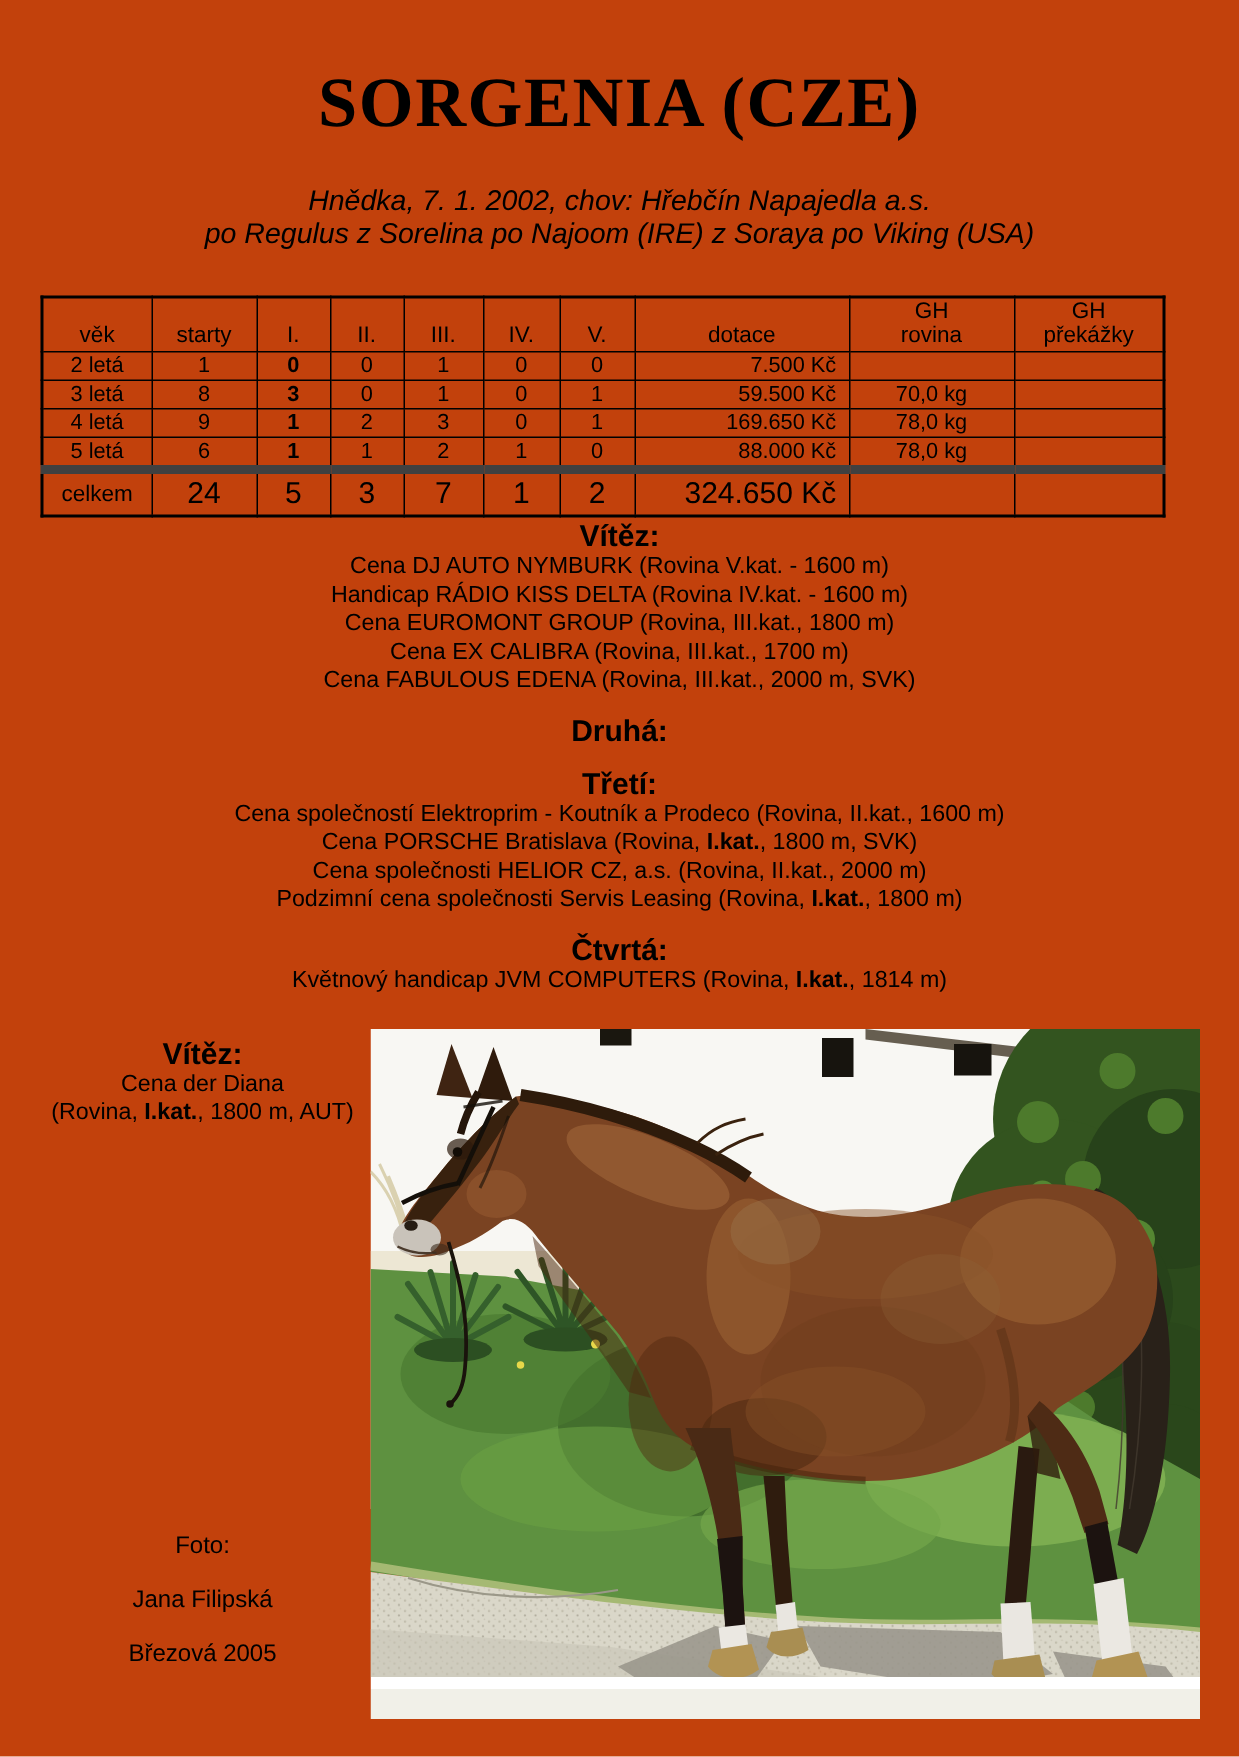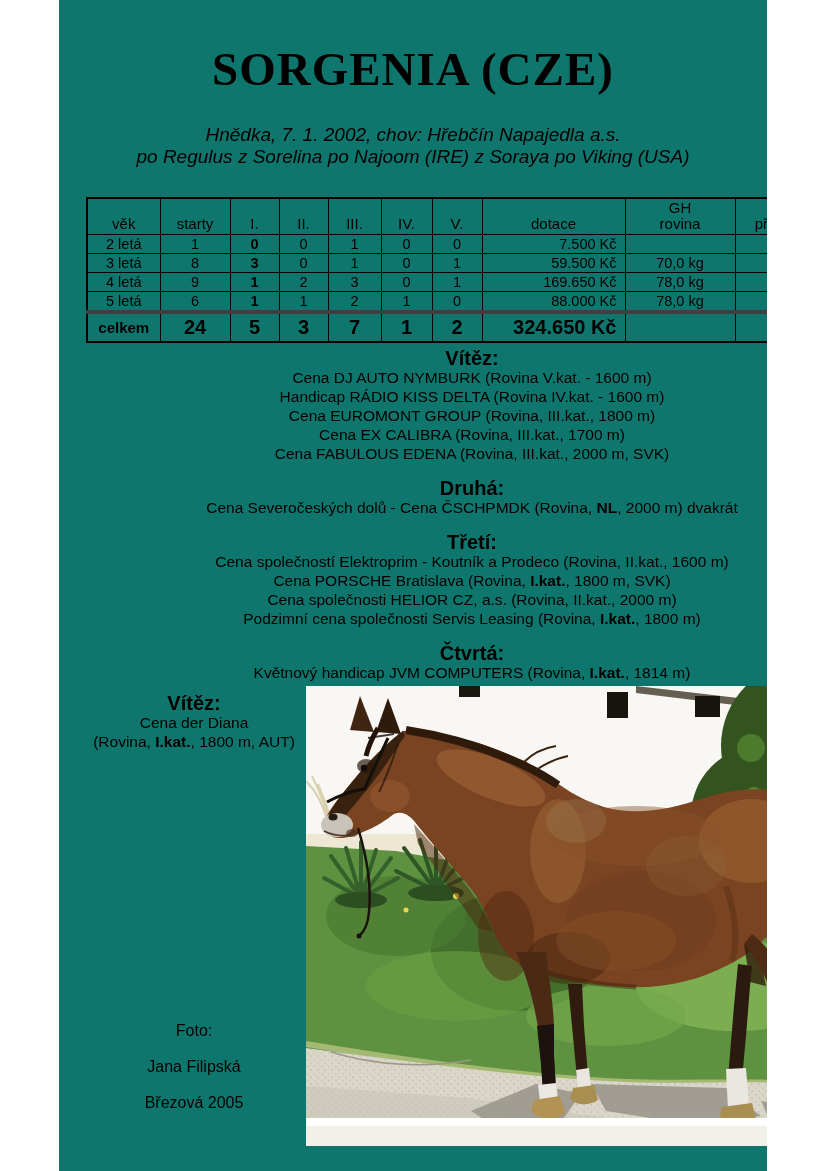--- a/index.html
+++ b/index.html
@@ -1,31 +1,31 @@
 <!DOCTYPE html>
 <html><head>
 <meta charset="utf-8">
 <style>
   html,body{margin:0;padding:0;background:#fff;}
-  .page{position:relative;width:708px;height:1171px;background:#0f766e;overflow:hidden;
+  .page{position:relative;width:826px;height:1171px;background:#c2410c;overflow:hidden;
         font-family:"Liberation Sans",sans-serif;color:#000;margin:0 auto;}
   .title{position:absolute;top:42px;left:0;width:100%;text-align:center;
          font-family:"Liberation Serif",serif;font-weight:bold;font-size:47px;letter-spacing:1px;}
   .subtitle{position:absolute;top:124px;left:0;width:100%;text-align:center;
             font-size:19px;line-height:22px;font-style:italic;}
   table.stats{position:absolute;left:27px;top:197px;width:748px;table-layout:fixed;
               border-collapse:collapse;border:2px solid #000;}
   .stats th,.stats td{border:1px solid #000;text-align:center;padding:0;overflow:hidden;}
   .stats th{font-size:15px;font-weight:normal;vertical-align:bottom;padding-bottom:2px;
             white-space:pre-line;line-height:16px;height:33px;}
   .stats tbody td{height:18px;font-size:14.5px;line-height:18px;}
   .stats td.money{text-align:right;padding-right:8px;}
   .stats td.b{font-weight:bold;}
-  .stats tr.total td{border-top:4px solid #404040;height:27px;line-height:27px;
-                     font-weight:bold;font-size:20px;}
+  .stats tr.total td{border-top:6px solid #404040;height:27px;line-height:27px;
+                     font-weight:normal;font-size:20px;}
   .stats tr.total td.label{font-size:15px;}
   #sections{position:absolute;top:349px;left:13px;width:800px;text-align:center;
             font-size:15.5px;line-height:19px;}
   .section + .section{margin-top:16px;}
   .section-heading{font-weight:bold;font-size:20px;line-height:19px;}
   .line b{font-weight:bold;}
   #fifth{position:absolute;left:10px;top:694px;width:250px;text-align:center;
          font-size:15.5px;line-height:19px;}
   #credit{position:absolute;left:35px;top:1021px;width:200px;text-align:center;font-size:16px;}
   #credit .credit-line{line-height:19px;margin-bottom:17px;}
@@ -140,21 +140,20 @@
       <div class="section">
         <div class="section-heading">Vítěz:</div>
         <div class="line"><span>Cena DJ AUTO NYMBURK (Rovina V.kat. - 1600 m)</span></div>
         <div class="line"><span>Handicap RÁDIO KISS DELTA (Rovina IV.kat. - 1600 m)</span></div>
         <div class="line"><span>Cena EUROMONT GROUP (Rovina, III.kat., 1800 m)</span></div>
         <div class="line"><span>Cena EX CALIBRA (Rovina, III.kat., 1700 m)</span></div>
         <div class="line"><span>Cena FABULOUS EDENA (Rovina, III.kat., 2000 m, SVK)</span></div>
       </div>
       <div class="section">
         <div class="section-heading">Druhá:</div>
-        <div class="line"><span>Cena Severočeských dolů - Cena ČSCHPMDK  (Rovina, </span><b>NL</b><span>, 2000 m) dvakrát</span></div>
       </div>
       <div class="section">
         <div class="section-heading">Třetí:</div>
         <div class="line"><span>Cena společností Elektroprim - Koutník a Prodeco (Rovina, II.kat., 1600 m)</span></div>
         <div class="line"><span>Cena PORSCHE Bratislava (Rovina, </span><b>I.kat.</b><span>, 1800 m, SVK)</span></div>
         <div class="line"><span>Cena společnosti HELIOR CZ, a.s. (Rovina, II.kat., 2000 m)</span></div>
         <div class="line"><span>Podzimní cena společnosti Servis Leasing (Rovina, </span><b>I.kat.</b><span>, 1800 m)</span></div>
       </div>
       <div class="section">
         <div class="section-heading">Čtvrtá:</div>

